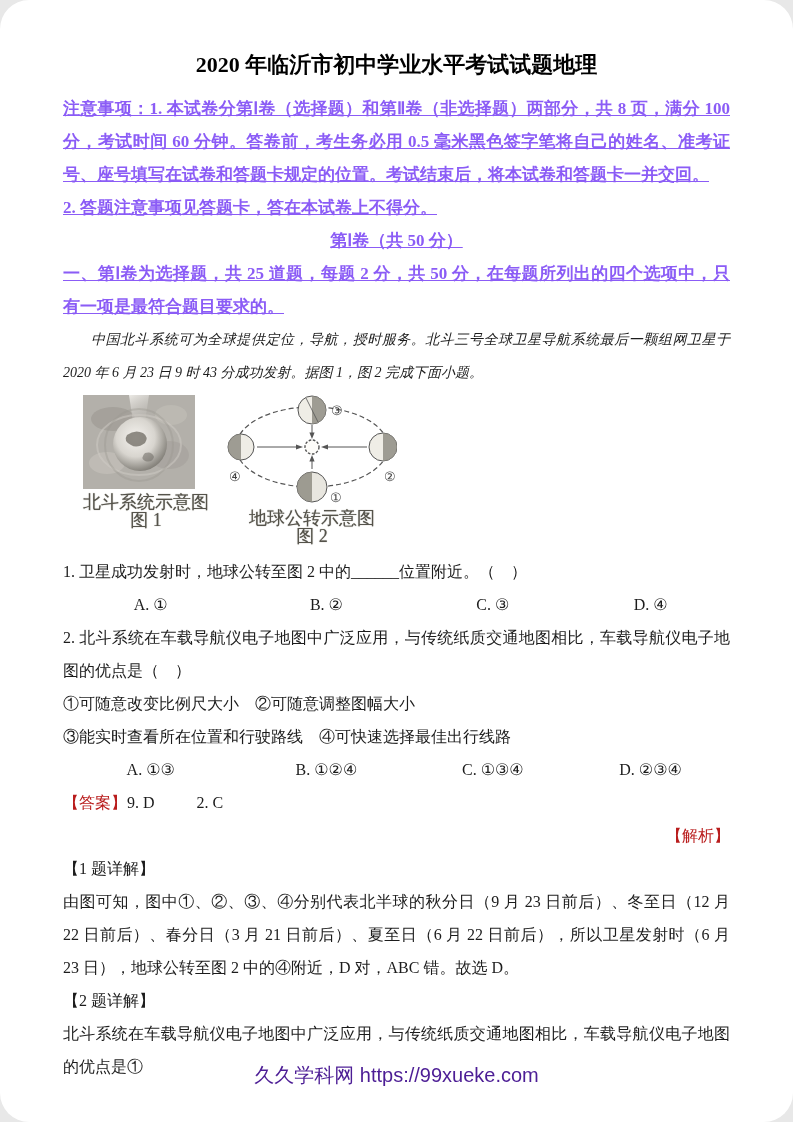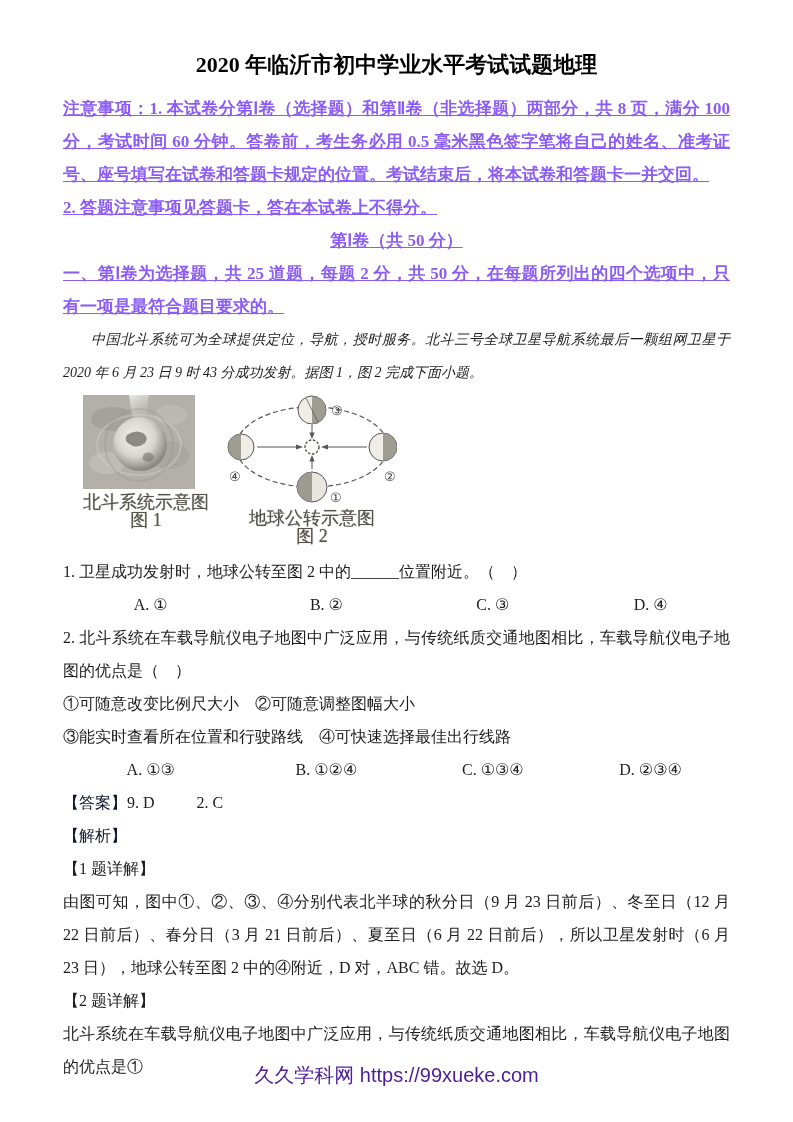--- a/index.html
+++ b/index.html
@@ -6,20 +6,21 @@
   html, body { margin: 0; padding: 0; background: #e8e8e8; }
   .page {
     position: relative;
     width: 793px;
     height: 1122px;
     margin: 0 auto;
     background: #ffffff;
     font-family: "Liberation Serif", serif;
     color: #1c1c1c;
     overflow: hidden;
+    border-radius: 29px;
   }
   .content { padding: 48px 63px 0 63px; }
   .title {
     margin: 0 0 10px 0;
     text-align: center;
     font-size: 22px;
     font-weight: bold;
     line-height: 34px;
     color: #000;
   }
@@ -46,21 +47,21 @@
     font-size: 18px;
     line-height: 18px;
     color: #55534b;
     text-shadow: 0 0 1px #8a887f;
   }
   .opts { display: flex; font-size: 16px; line-height: 33px; text-align: center; }
   .opt-a { flex: 0 0 26.3%; }
   .opt-b { flex: 0 0 26.4%; }
   .opt-c { flex: 0 0 23.5%; }
   .opt-d { flex: 1; }
-  .blue { color: #0f172a; }
+  .blue { color: #b91c1c; text-align: right; }
   .answer-line .ans { margin-right: 42px; }
   .watermark {
     position: absolute;
     left: 0; right: 0;
     top: 1062px;
     text-align: center;
     font-family: "Liberation Sans", sans-serif;
     font-size: 20px;
     color: #4c1d95;
   }

